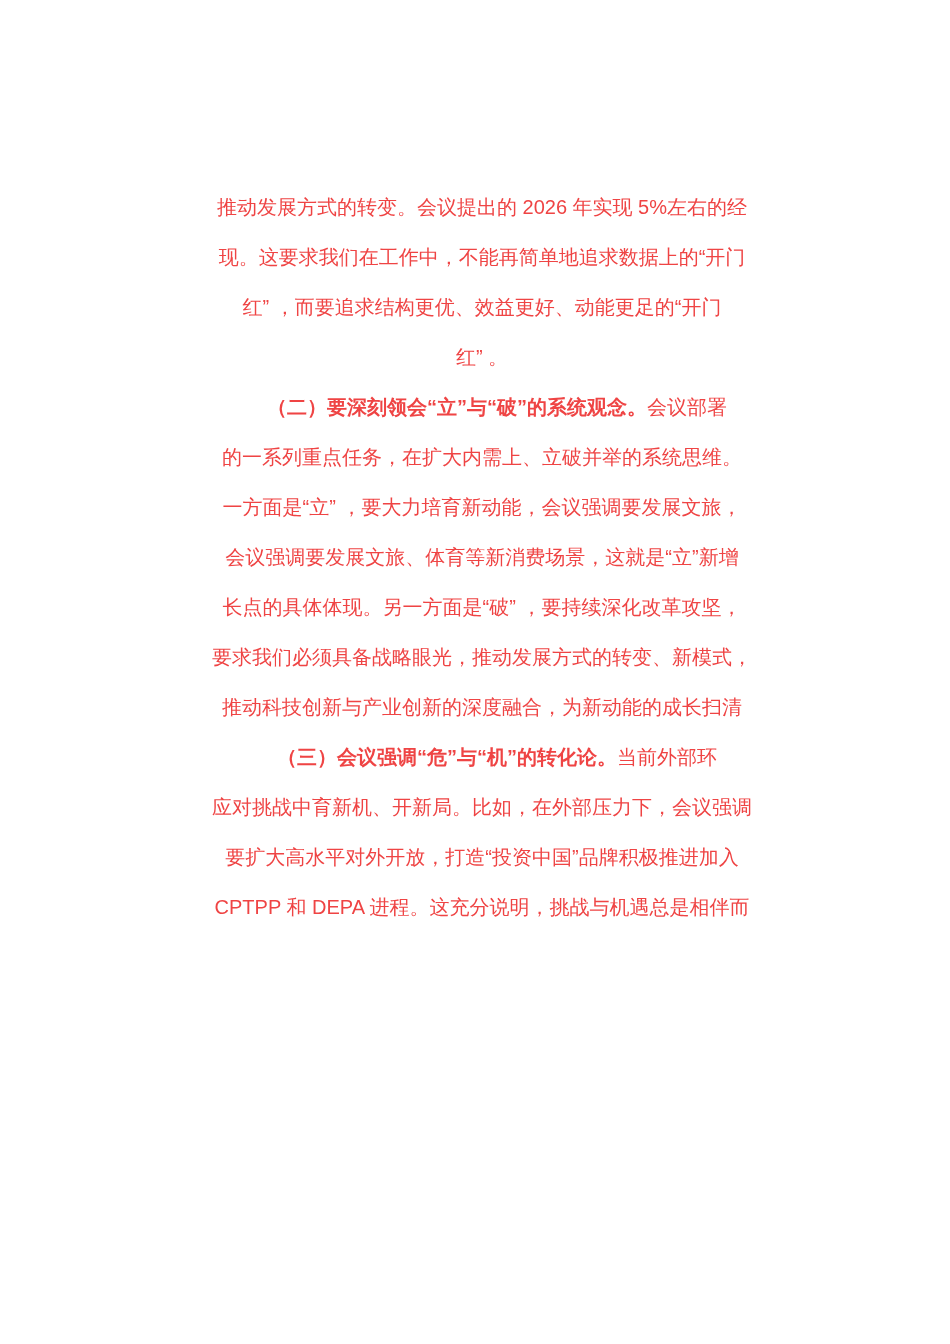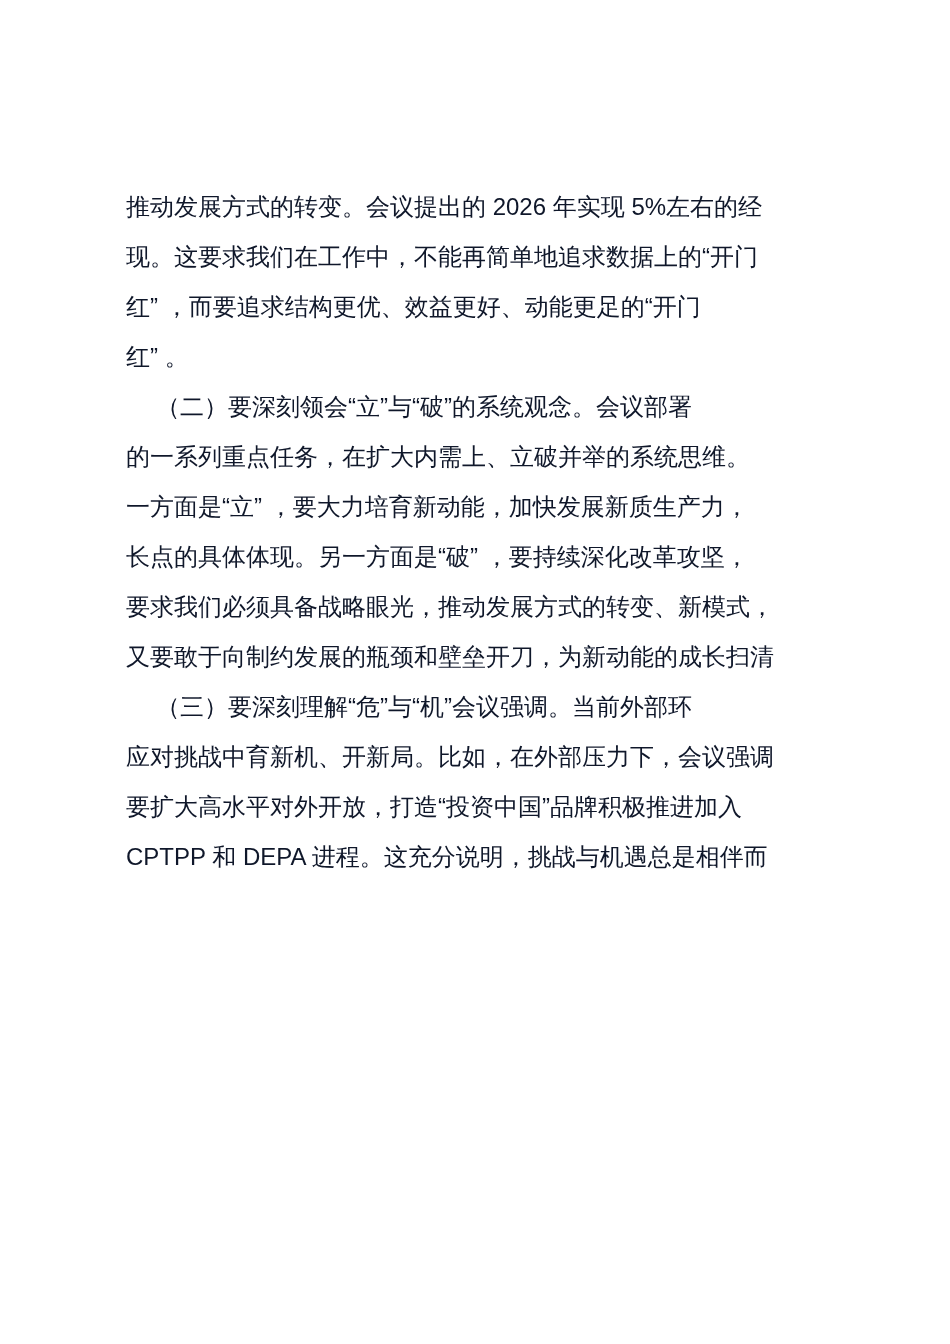--- a/index.html
+++ b/index.html
@@ -17,48 +17,50 @@
   }
   .text-block {
     position: absolute;
     left: 126px;
     top: 182px;
     width: 712px;
   }
   .text-line {
     height: 50px;
     line-height: 50px;
-    font-size: 24px;
-    color: #0f172a;
+    font-size: 20px;
+    color: #ef4444;
     white-space: nowrap;
     font-weight: 400;
+    text-align: center;
   }
   .text-line.indent {
     padding-left: 30px;
   }
   .run {
     font-weight: 400;
   }
   .run.bold {
-    font-weight: 400;
+    font-weight: 700;
   }
 </style>
 </head>
 <body>
 
 <div class="page" style="background: rgb(255, 255, 255); color: rgb(0, 0, 0);">
   <div class="text-block" id="text-block">
       <div class="text-line"><span class="run">推动发展方式的转变。会议提出的 2026 年实现 5%左右的经</span></div>
       <div class="text-line"><span class="run">现。这要求我们在工作中，不能再简单地追求数据上的“开门</span></div>
       <div class="text-line"><span class="run">红” ，而要追求结构更优、效益更好、动能更足的“开门</span></div>
       <div class="text-line"><span class="run">红” 。</span></div>
       <div class="text-line indent"><span class="run bold">（二）要深刻领会“立”与“破”的系统观念。</span><span class="run">会议部署</span></div>
       <div class="text-line"><span class="run">的一系列重点任务，在扩大内需上、立破并举的系统思维。</span></div>
-      <div class="text-line"><span class="run">一方面是“立” ，要大力培育新动能，加快发展新质生产力，</span></div>
+      <div class="text-line"><span class="run">一方面是“立” ，要大力培育新动能，会议强调要发展文旅，</span></div>
+      <div class="text-line"><span class="run">会议强调要发展文旅、体育等新消费场景，这就是“立”新增</span></div>
       <div class="text-line"><span class="run">长点的具体体现。另一方面是“破” ，要持续深化改革攻坚，</span></div>
       <div class="text-line"><span class="run">要求我们必须具备战略眼光，推动发展方式的转变、新模式，</span></div>
-      <div class="text-line"><span class="run">又要敢于向制约发展的瓶颈和壁垒开刀，为新动能的成长扫清</span></div>
-      <div class="text-line indent"><span class="run bold">（三）要深刻理解“危”与“机”会议强调。</span><span class="run">当前外部环</span></div>
+      <div class="text-line"><span class="run">推动科技创新与产业创新的深度融合，为新动能的成长扫清</span></div>
+      <div class="text-line indent"><span class="run bold">（三）会议强调“危”与“机”的转化论。</span><span class="run">当前外部环</span></div>
       <div class="text-line"><span class="run">应对挑战中育新机、开新局。比如，在外部压力下，会议强调</span></div>
       <div class="text-line"><span class="run">要扩大高水平对外开放，打造“投资中国”品牌积极推进加入</span></div>
       <div class="text-line"><span class="run">CPTPP 和 DEPA 进程。这充分说明，挑战与机遇总是相伴而</span></div>
     </div>
 </div>
 
 </body></html>

